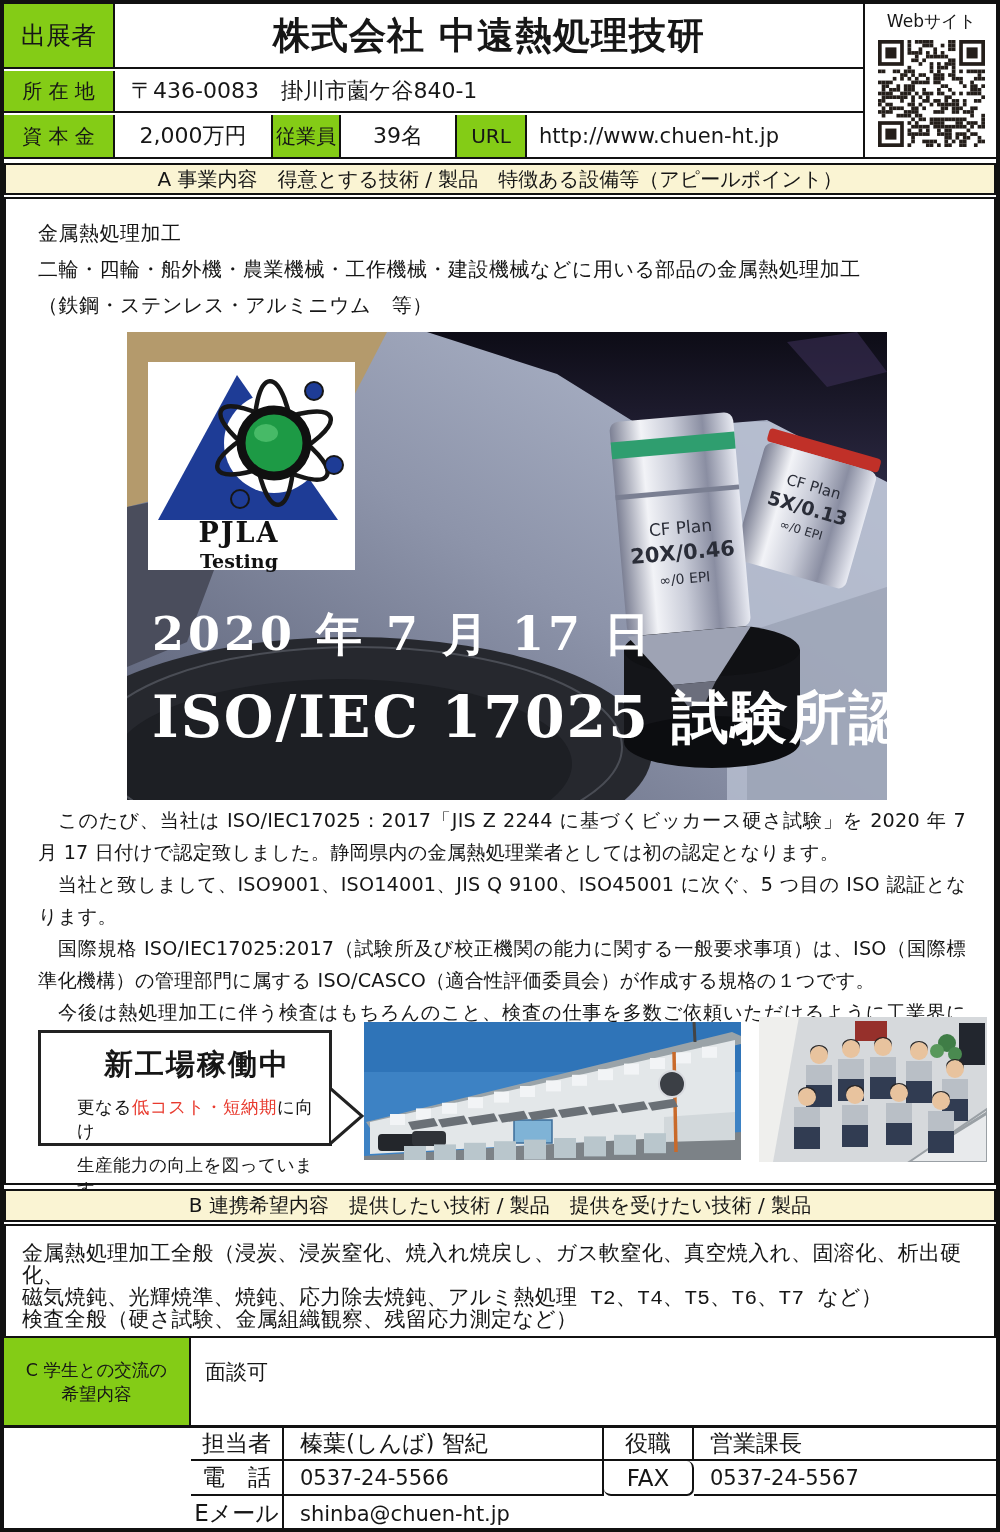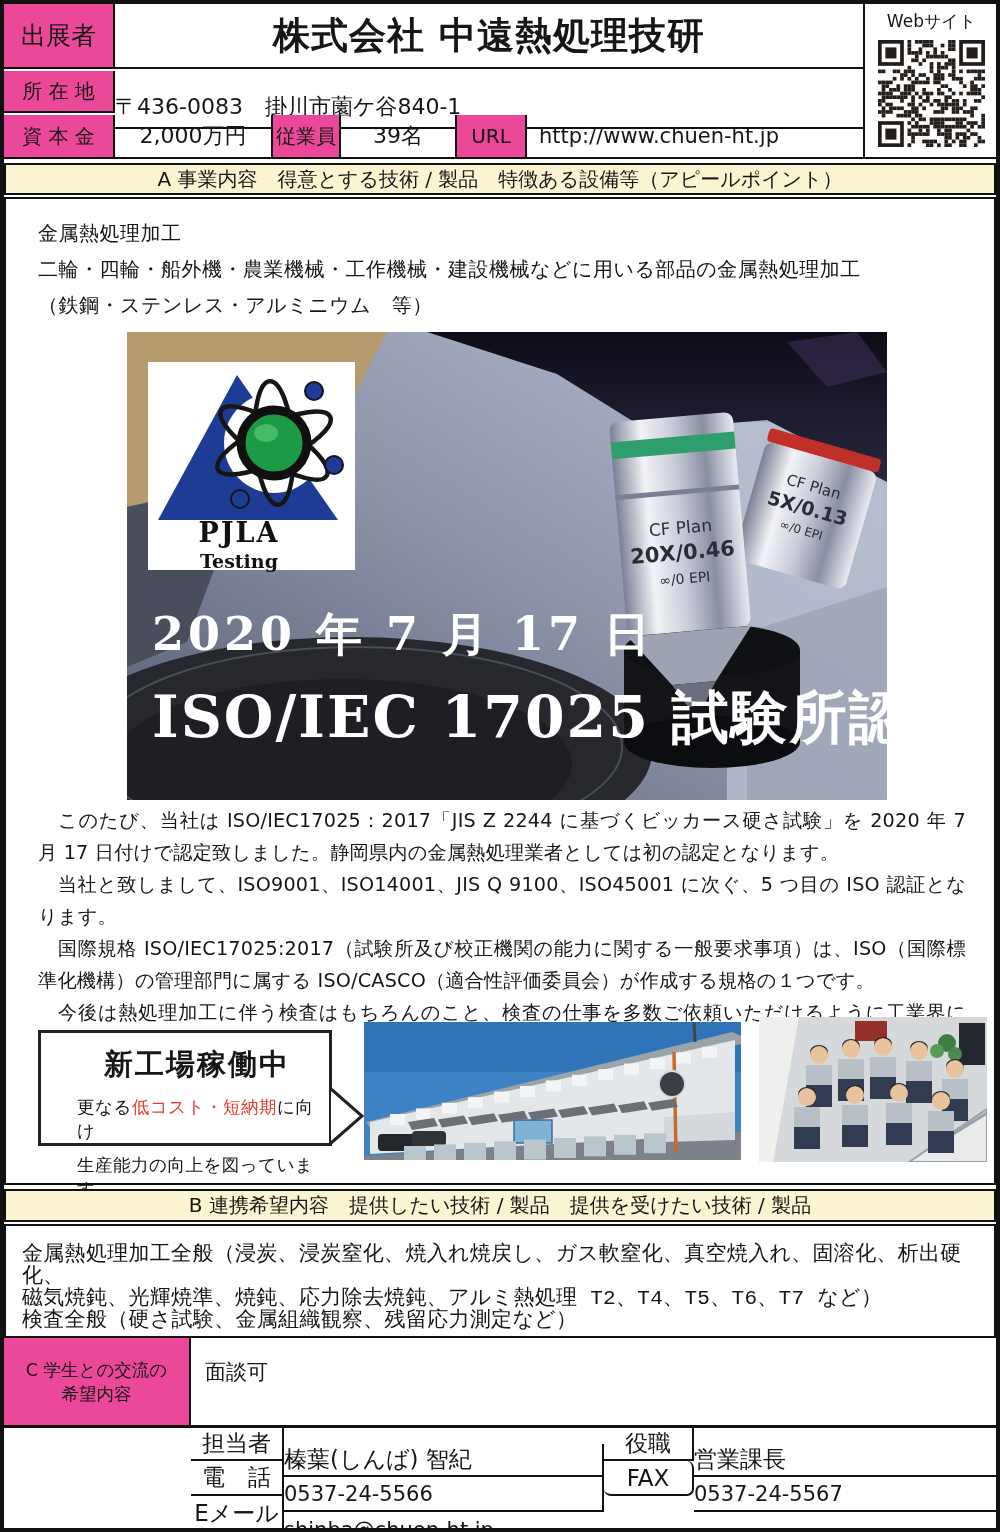--- a/index.html
+++ b/index.html
@@ -1,26 +1,26 @@
 <!DOCTYPE html>
 <html><head>
 <meta charset="utf-8">
 <style>
   html,body{margin:0;padding:0;background:#fff;}
   .page{position:relative;width:1000px;height:1532px;background:#fff;
         font-family:"DejaVu Sans",sans-serif;color:#161616;overflow:hidden;}
   .frame{position:absolute;inset:0;border:4px solid #111;pointer-events:none;z-index:50;}
   .abs{position:absolute;box-sizing:border-box;}
   .cell{display:flex;align-items:center;box-sizing:border-box;}
-  .cream{background:#ec4899;}
+  .cream{background:#84cc16;}
   .bR{border-right:2px solid #111;}
   .bB{border-bottom:2px solid #111;}
   .bA{border:2px solid #111;}
   .ctr{justify-content:center;text-align:center;}
-  .padL{margin-top:16px;}
+  .padL{padding-left:16px;}
   .band{background:#faf4d3;border:2px solid #111;display:flex;align-items:center;justify-content:center;font-size:20px;}
   .intro{font-size:20px;letter-spacing:0.5px;}
   .para{font-size:19.2px;line-height:32px;text-align:justify;letter-spacing:0.2px;}
   .ovl{position:absolute;color:#fff;font-family:"DejaVu Serif",serif;font-weight:bold;white-space:nowrap;}
   .callout{background:#fff;border:3px solid #222;}
   .callout .ttl{font-size:29px;font-weight:bold;text-align:center;margin-top:12px;letter-spacing:2px;}
   .callout .ln{font-size:17.5px;margin:10px 0 0 12px;letter-spacing:0.5px;}
   .red{color:#e83a2e;}
   .blines{font-size:21px;line-height:22px;letter-spacing:0.3px;font-family:Liberation Mono, monospace;}
   .sub{font-size:23px;}

